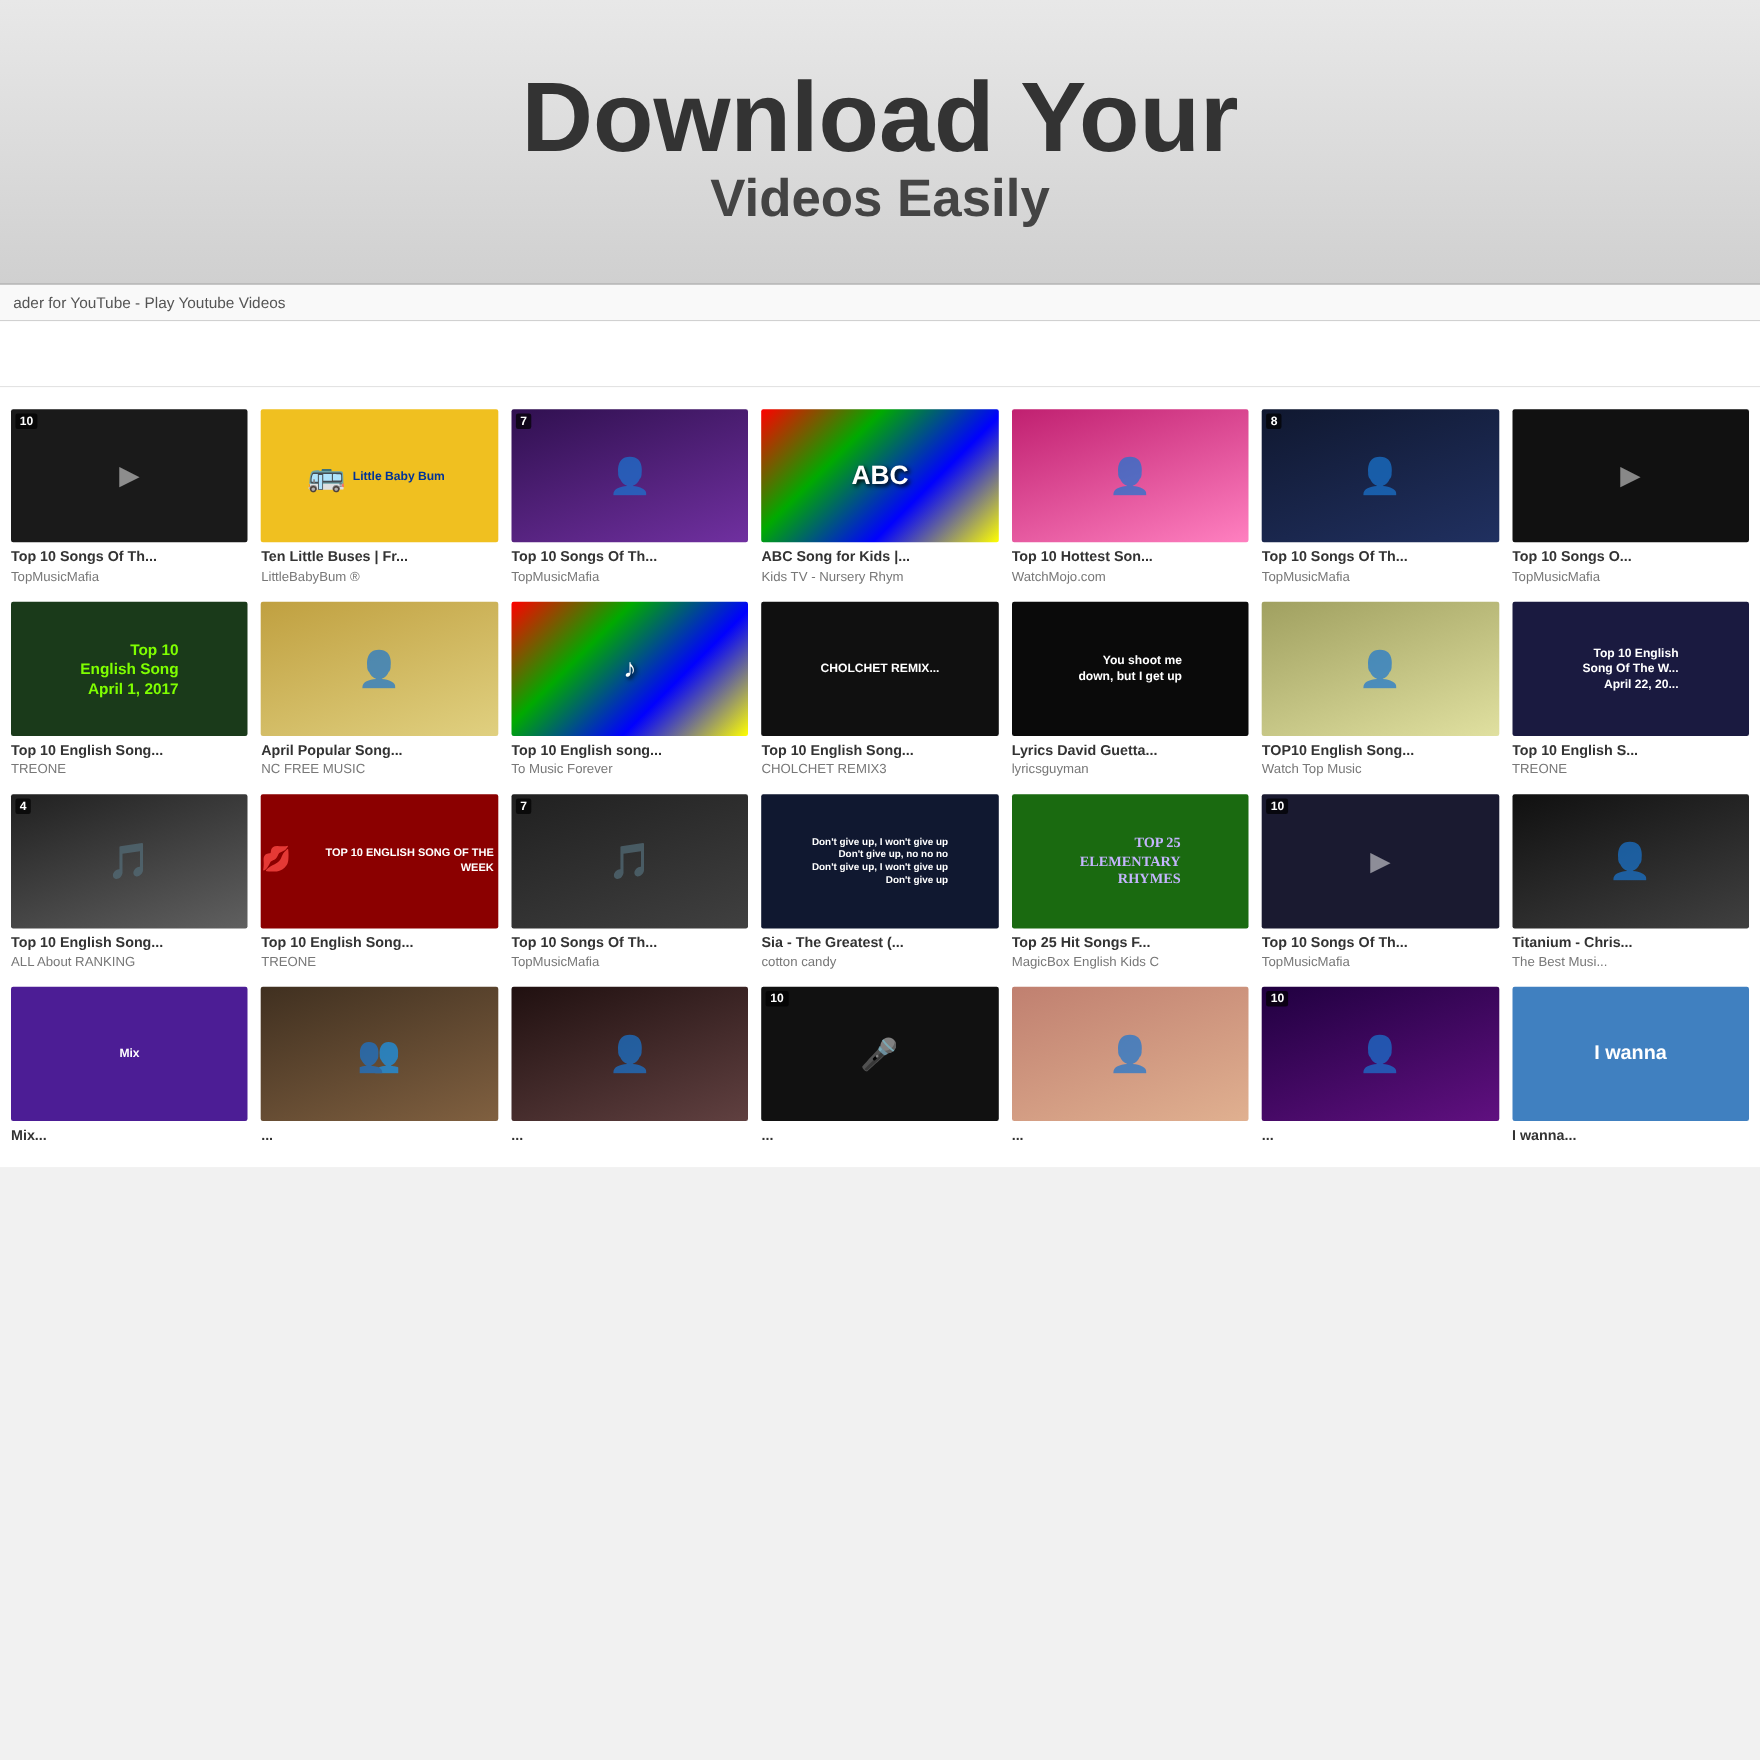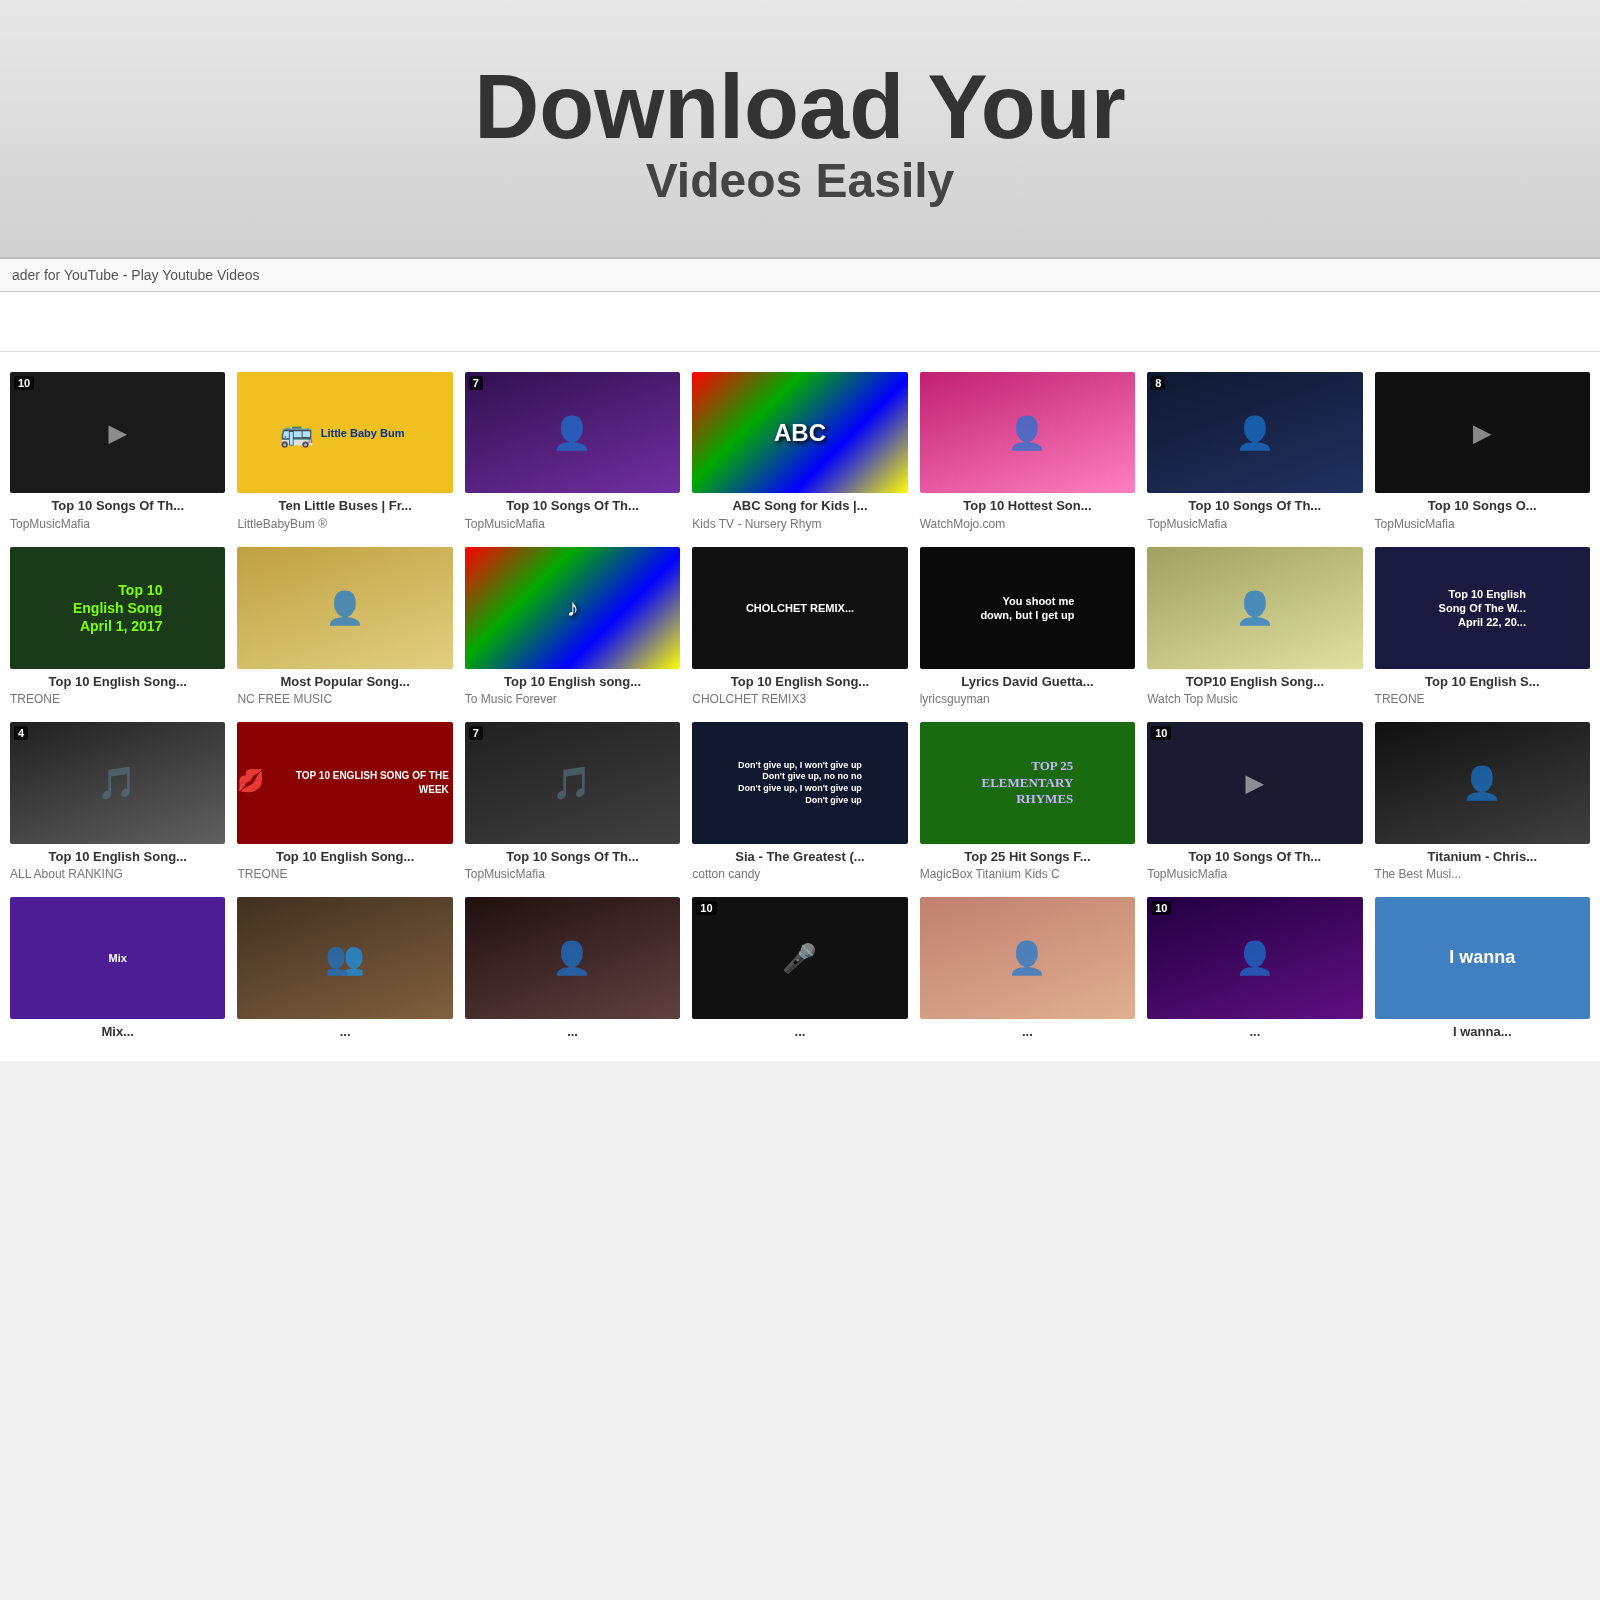--- a/index.html
+++ b/index.html
@@ -79,21 +79,20 @@
     .video-title {
       font-size: 13px;
       font-weight: 600;
       color: #333;
       margin-top: 5px;
       line-height: 1.3;
       display: -webkit-box;
       -webkit-line-clamp: 2;
       -webkit-box-orient: vertical;
       overflow: hidden;
-      text-align: center;
     }
     .video-channel {
       font-size: 12px;
       color: #777;
       margin-top: 2px;
     }
 
     .thumb-text {
       color: #fff;
       font-size: 11px;
@@ -207,21 +206,21 @@
         </div>
         <div class="video-title">Top 10 English Song...</div>
         <div class="video-channel">TREONE</div>
       </div>
       <div class="video-card">
         <div class="video-thumb" style="background: linear-gradient(160deg, rgb(192, 160, 64) 0%, rgb(224, 208, 128) 100%);">
           <div class="video-thumb-inner" style="width: 100%; height: 100%; position: relative;">
             <div style="font-size: 32px; opacity: 0.7;">👤</div>
           </div>
         </div>
-        <div class="video-title">Most Popular Song...</div>
+        <div class="video-title">April Popular Song...</div>
         <div class="video-channel">NC FREE MUSIC</div>
       </div>
       <div class="video-card">
         <div class="video-thumb" style="background: linear-gradient(135deg, rgb(255, 0, 0) 0%, rgb(0, 170, 0) 33%, rgb(0, 0, 255) 66%, rgb(255, 255, 0) 100%);">
           <div class="video-thumb-inner" style="width: 100%; height: 100%; position: relative;">
             <div style="color: rgb(255, 255, 255); font-size: 24px; font-weight: bold; text-shadow: rgb(0, 0, 0) 2px 2px 4px;">♪</div>
           </div>
         </div>
         <div class="video-title">Top 10 English song...</div>
         <div class="video-channel">To Music Forever</div>
@@ -310,21 +309,21 @@
       </div>
       <div class="video-card">
         <div class="video-thumb" style="background: rgb(26, 106, 16);">
           <div class="video-thumb-inner" style="width: 100%; height: 100%; position: relative;">
             <div class="thumb-text" style="font-size: 13px; white-space: pre-line; padding: 6px; color: #c4b5fd; font-weight: bold; font-family: Liberation Serif, serif;">TOP 25
 ELEMENTARY
 RHYMES</div>
           </div>
         </div>
         <div class="video-title">Top 25 Hit Songs F...</div>
-        <div class="video-channel">MagicBox Titanium Kids C</div>
+        <div class="video-channel">MagicBox English Kids C</div>
       </div>
       <div class="video-card">
         <div class="video-thumb" style="background: rgb(26, 26, 48);">
           <div class="video-thumb-inner" style="width: 100%; height: 100%; position: relative;">
             <div style="font-size: 24px; opacity: 0.5; color: rgb(255, 255, 255);">▶</div>
             <div class="thumb-badge-tl">10</div>
           </div>
         </div>
         <div class="video-title">Top 10 Songs Of Th...</div>
         <div class="video-channel">TopMusicMafia</div>

